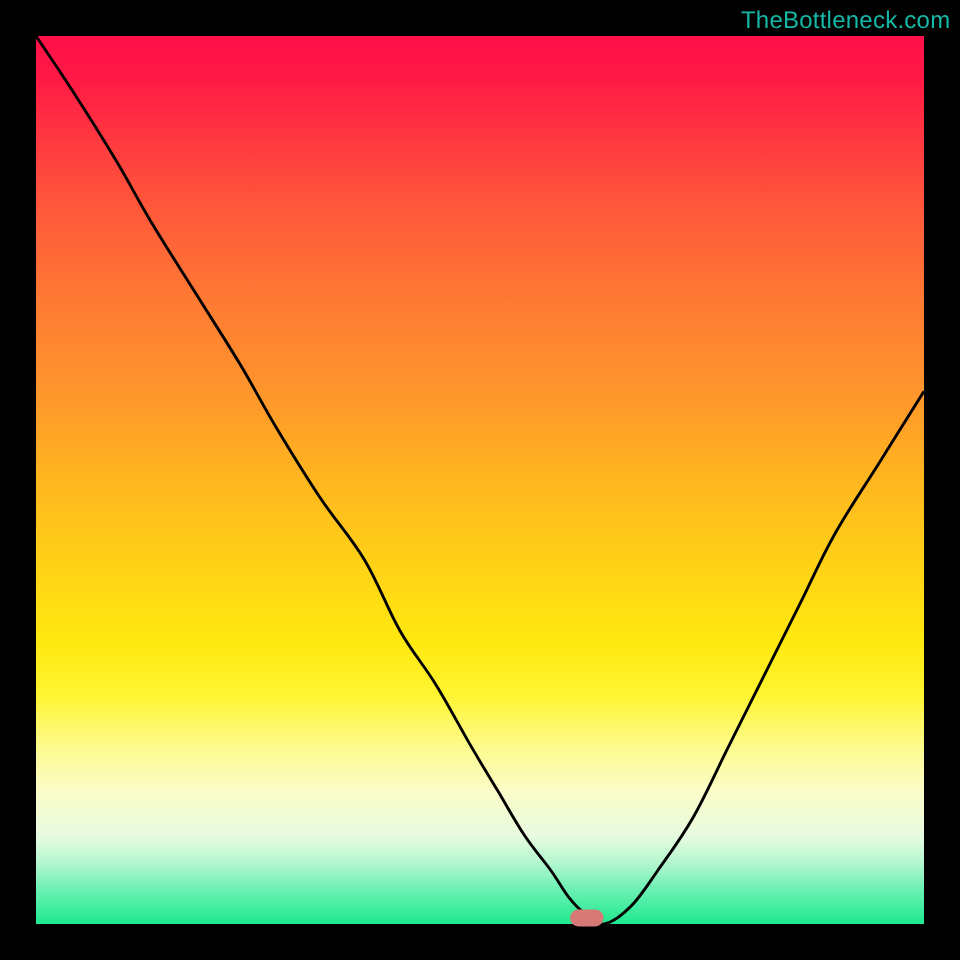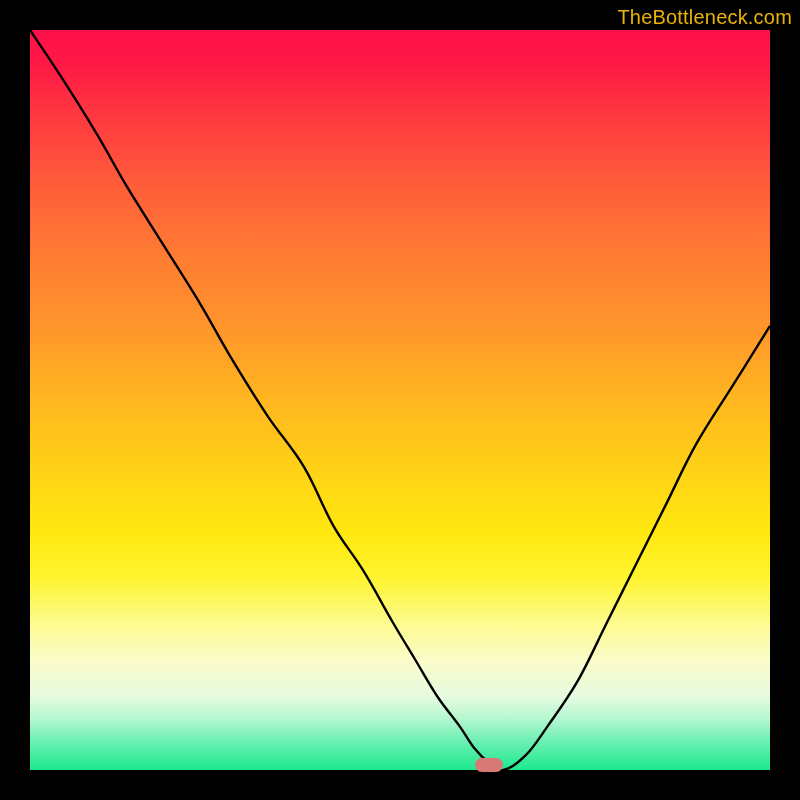--- a/index.html
+++ b/index.html
@@ -57,21 +57,21 @@
     width: 28px;
     height: 14px;
     border-radius: 7px;
     background: #d77a75;
     transform: translate(-50%, -50%);
   }
   .watermark {
     position: absolute;
     top: 6px;
     right: 8px;
-    color: #eab308;
+    color: #14b8a6;
     font-size: 20px;
     font-weight: 500;
     letter-spacing: 0.2px;
     user-select: none;
   }
 </style>
 </head>
 <body>
 
 <div class="watermark">TheBottleneck.com</div>

